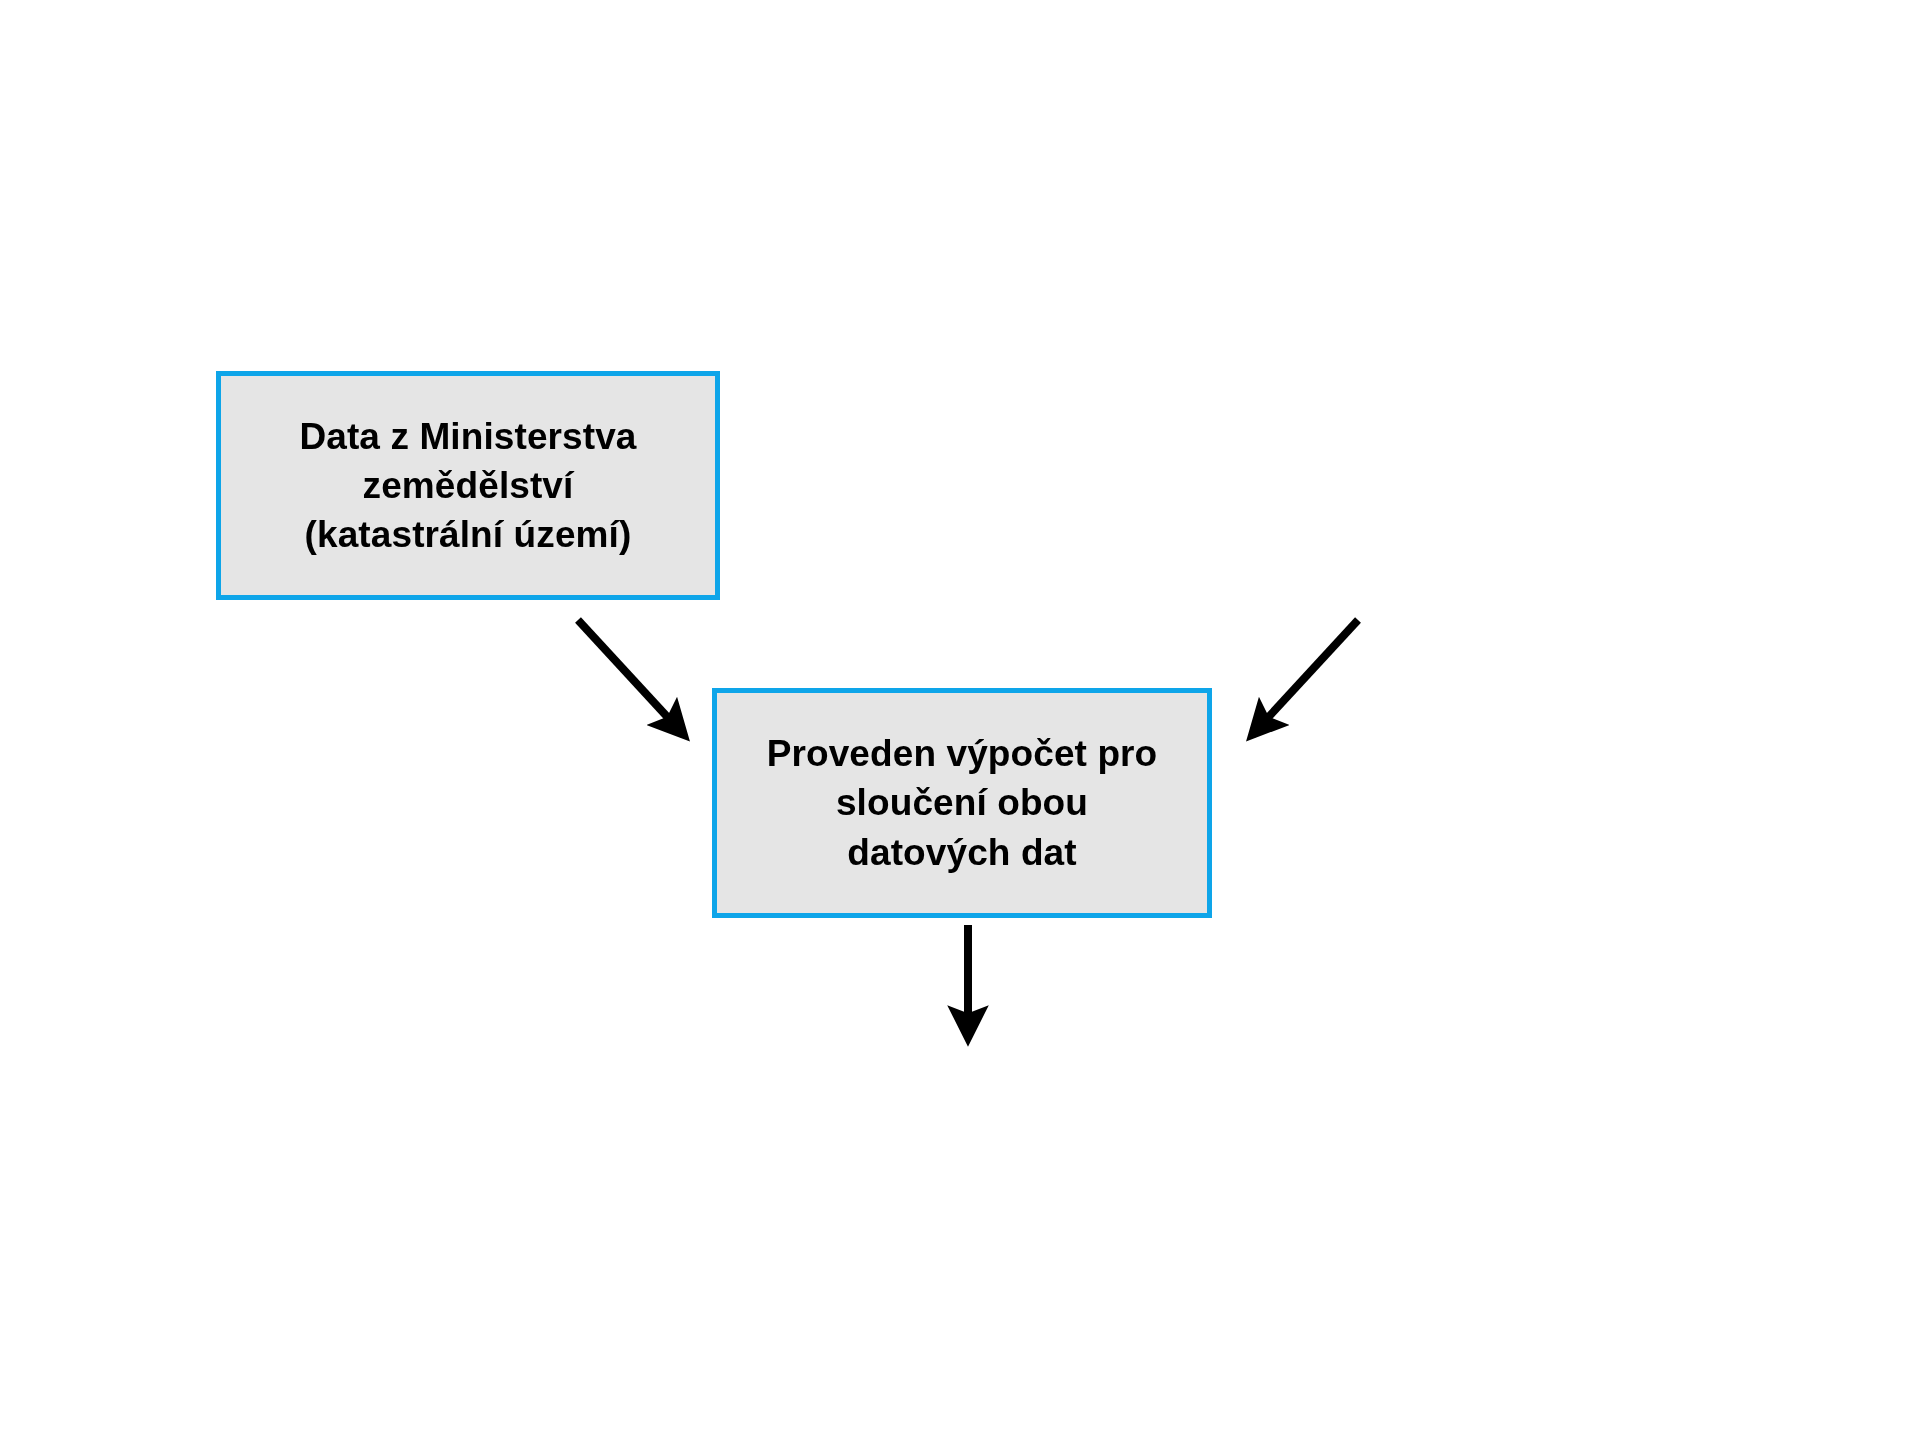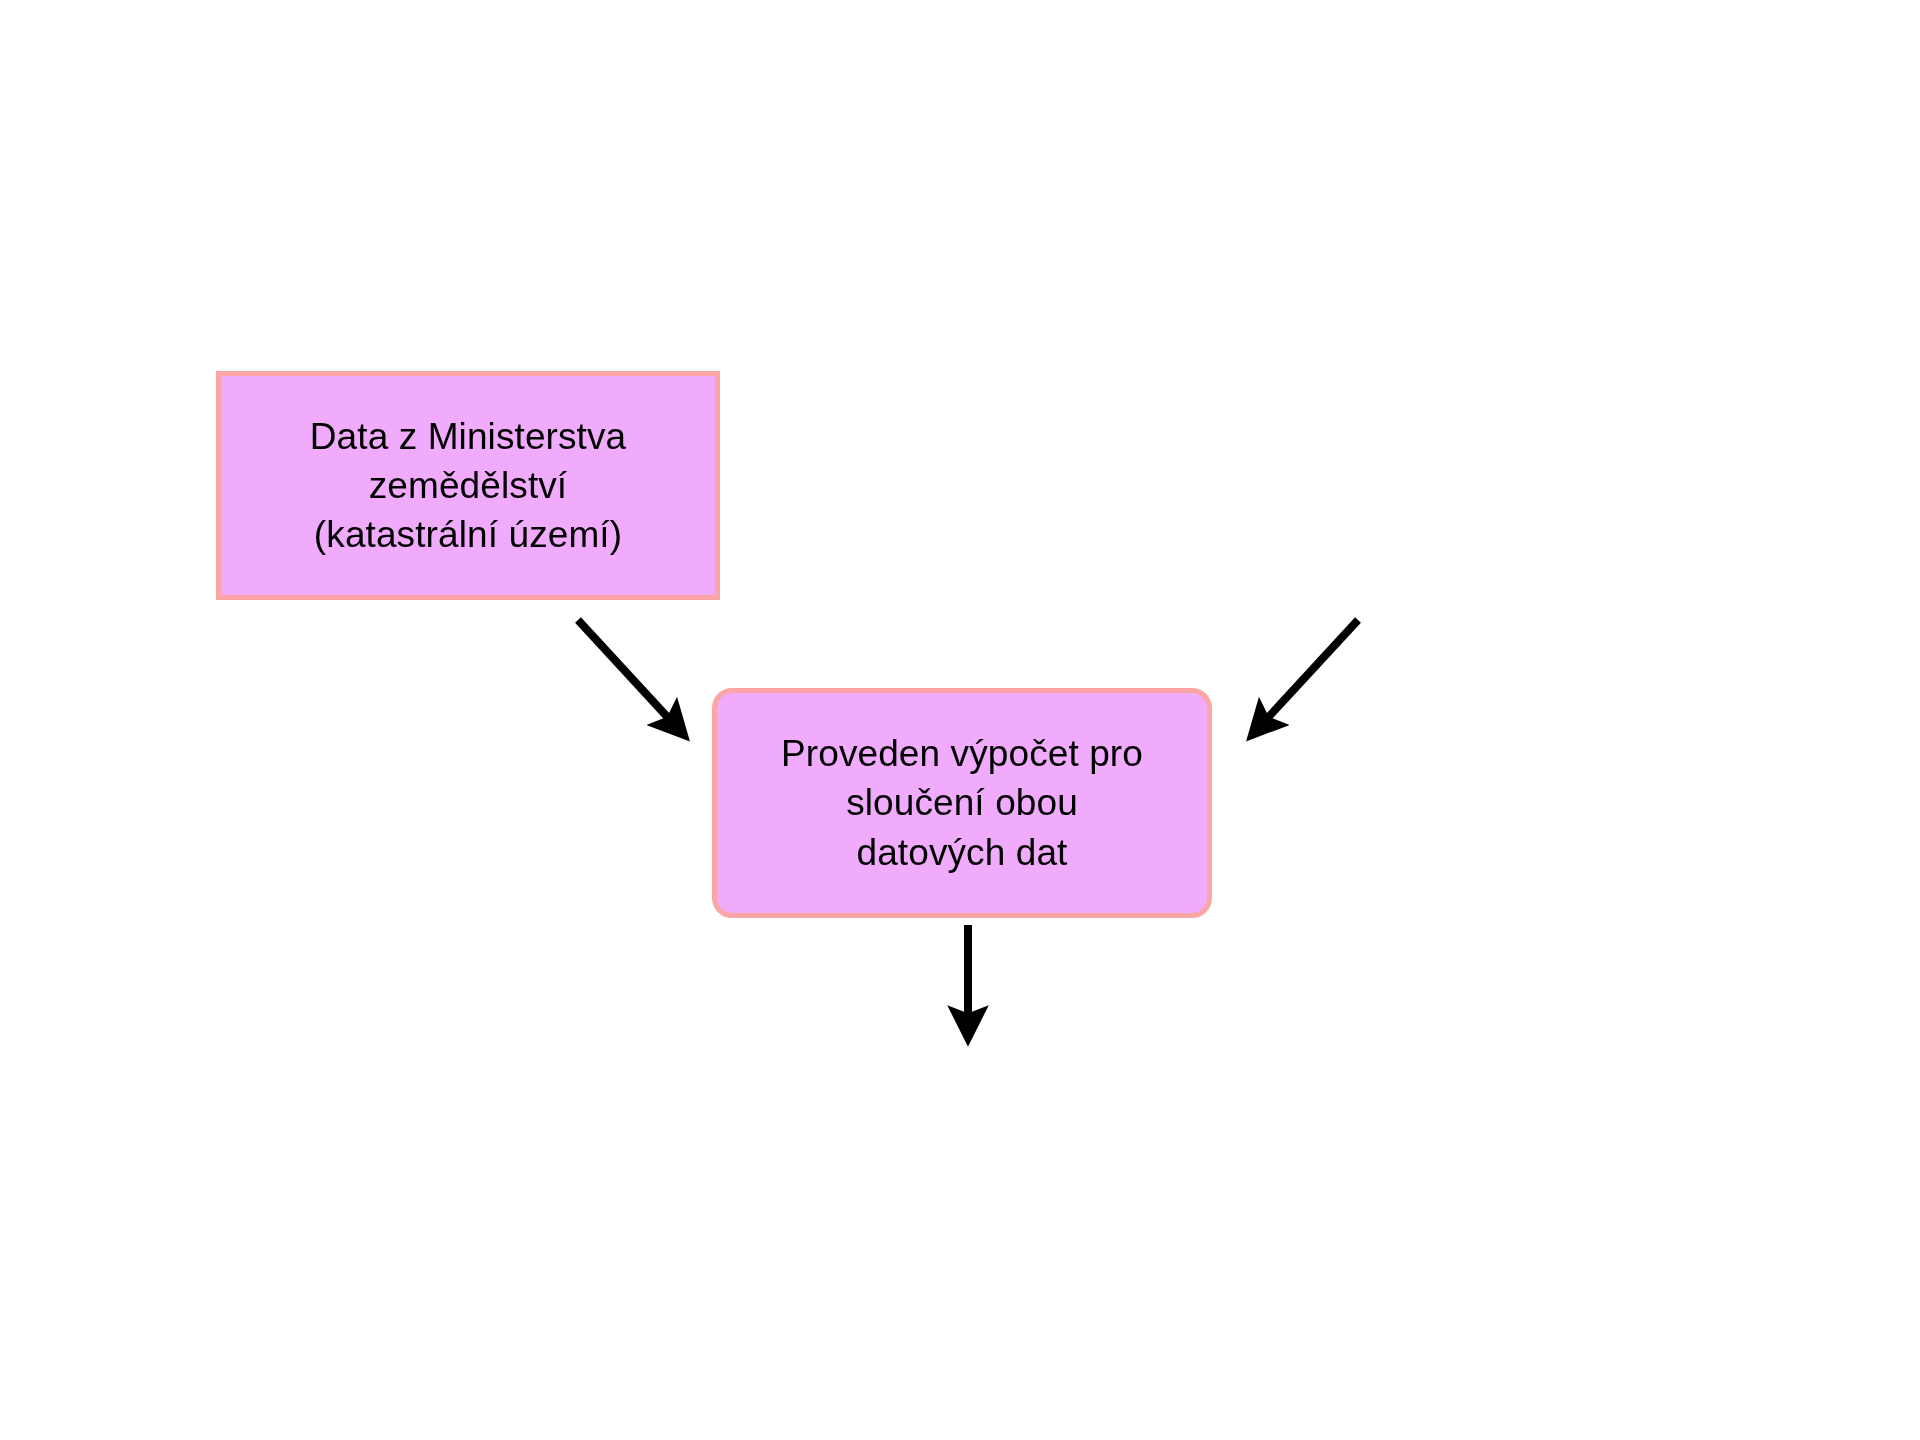--- a/index.html
+++ b/index.html
@@ -20,44 +20,45 @@
     position: absolute;
     left: 0;
     top: 0;
     width: 1920px;
     height: 1440px;
     pointer-events: none;
   }
   .node {
     position: absolute;
     box-sizing: border-box;
-    background: #f0abfc;
-    border: 5px solid #fca5a5;
+    background: #e5e5e5;
+    border: 5px solid #0ea5e9;
     display: flex;
     align-items: center;
     justify-content: center;
     text-align: center;
+    font-weight: bold;
   }
   .node-label {
     font-size: 37px;
     line-height: 1.33;
     color: #000000;
     letter-spacing: 0.1px;
     white-space: pre-line;
     padding: 0 14px;
   }
   
   #node-ministry {
     left: 216px;  top: 371px;  width: 504px;  height: 229px;
   }
   #node-coloss {
     left: 1186px; top: 371px;  width: 501px;  height: 229px;
   }
   #node-merge {
-    left: 712px;  top: 688px;  width: 500px;  height: 230px; border-radius: 20px;
+    left: 712px;  top: 688px;  width: 500px;  height: 230px;
   }
   #node-compare {
     left: 718px;  top: 1055px; width: 504px;  height: 230px;
   }
 </style>
 </head>
 <body>
 
 <div id="canvas">
 

